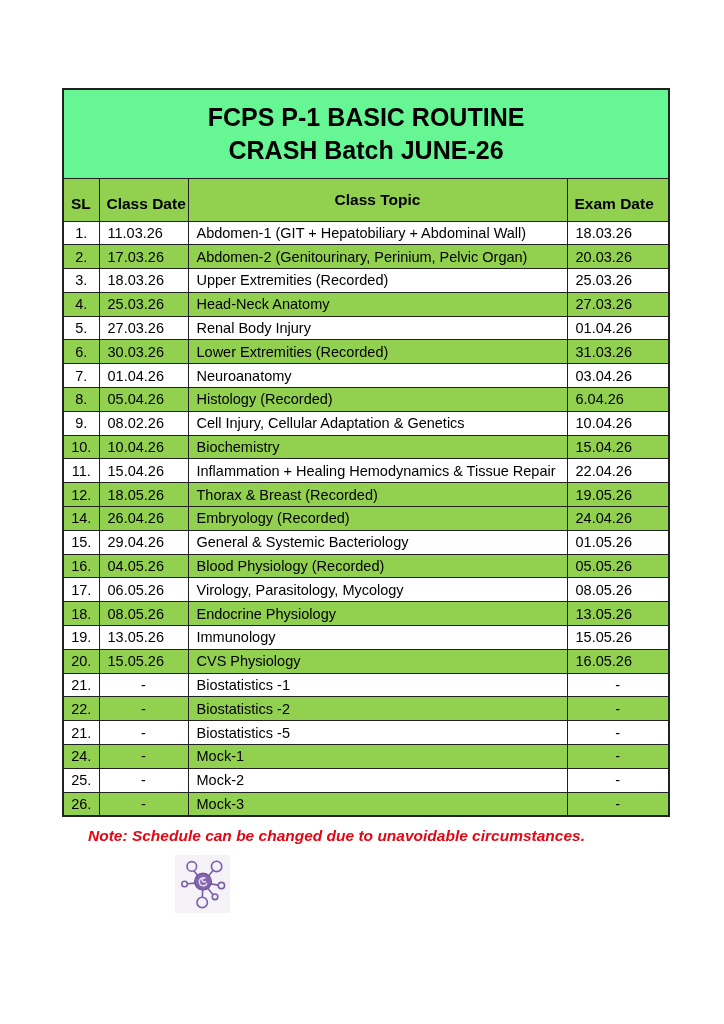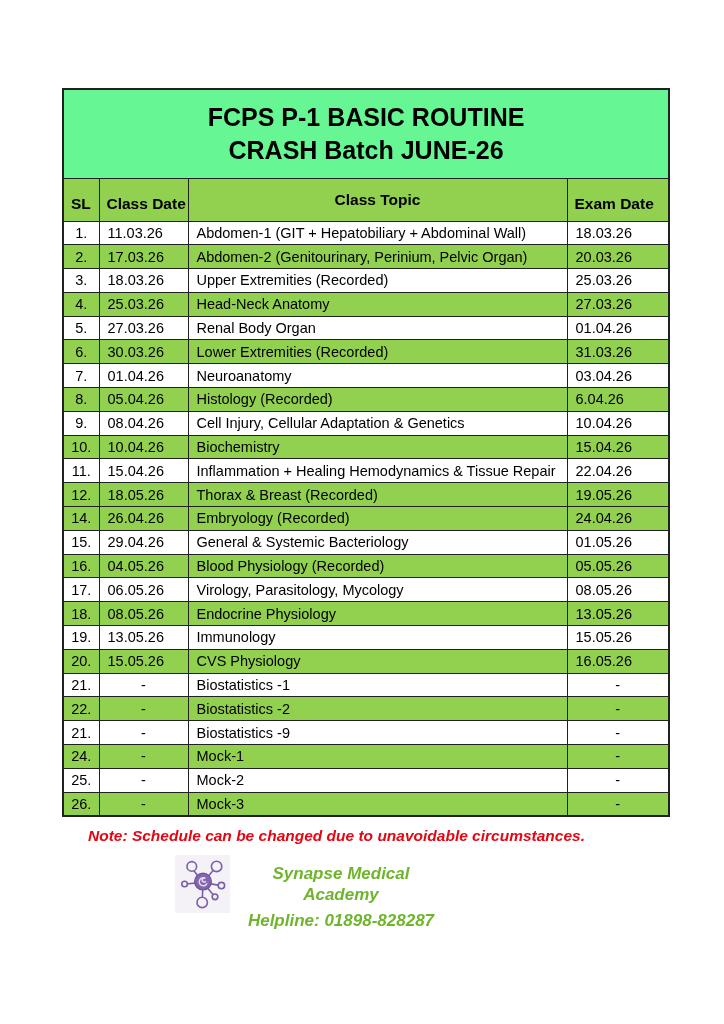--- a/index.html
+++ b/index.html
@@ -113,21 +113,21 @@
   <tr class="green">
     <td class="c-sl">4.</td>
     <td class="c-date">25.03.26</td>
     <td class="c-topic">Head-Neck Anatomy</td>
     <td class="c-exam">27.03.26</td>
   </tr>
 
   <tr>
     <td class="c-sl">5.</td>
     <td class="c-date">27.03.26</td>
-    <td class="c-topic">Renal Body Organ</td>
+    <td class="c-topic">Renal Body Injury</td>
     <td class="c-exam">01.04.26</td>
   </tr>
 
   <tr class="green">
     <td class="c-sl">6.</td>
     <td class="c-date">30.03.26</td>
     <td class="c-topic">Lower Extremities (Recorded)</td>
     <td class="c-exam">31.03.26</td>
   </tr>
 
@@ -140,21 +140,21 @@
 
   <tr class="green">
     <td class="c-sl">8.</td>
     <td class="c-date">05.04.26</td>
     <td class="c-topic">Histology (Recorded)</td>
     <td class="c-exam">6.04.26</td>
   </tr>
 
   <tr>
     <td class="c-sl">9.</td>
-    <td class="c-date">08.04.26</td>
+    <td class="c-date">08.02.26</td>
     <td class="c-topic">Cell Injury, Cellular Adaptation &amp; Genetics</td>
     <td class="c-exam">10.04.26</td>
   </tr>
 
   <tr class="green">
     <td class="c-sl">10.</td>
     <td class="c-date">10.04.26</td>
     <td class="c-topic">Biochemistry</td>
     <td class="c-exam">15.04.26</td>
   </tr>
@@ -233,21 +233,21 @@
   <tr class="green">
     <td class="c-sl">22.</td>
     <td class="c-date dash">-</td>
     <td class="c-topic">Biostatistics -2</td>
     <td class="c-exam dash">-</td>
   </tr>
 
   <tr>
     <td class="c-sl">21.</td>
     <td class="c-date dash">-</td>
-    <td class="c-topic">Biostatistics -9</td>
+    <td class="c-topic">Biostatistics -5</td>
     <td class="c-exam dash">-</td>
   </tr>
 
   <tr class="green">
     <td class="c-sl">24.</td>
     <td class="c-date dash">-</td>
     <td class="c-topic">Mock-1</td>
     <td class="c-exam dash">-</td>
   </tr>
 
@@ -284,18 +284,14 @@
         <circle cx="7" cy="32" r="3.5" fill="#f4f2f7"></circle>
         <circle cx="53" cy="34" r="4" fill="#f4f2f7"></circle>
         <circle cx="45" cy="48" r="3.5" fill="#f4f2f7"></circle>
         <circle cx="29" cy="55" r="6.5" fill="#f4f2f7"></circle>
       </g>
       <circle cx="30" cy="29" r="10.5" fill="#8566ad" stroke="#6d4f9e" stroke-width="1.5"></circle>
       <path d="M33 25 a5 5 0 1 0 2 6 M33 25 a2.5 2.5 0 1 0 0.5 3.5" stroke="#e5ddf0" stroke-width="1.8" fill="none"></path>
     </svg>
   </div>
 
-  <div class="footer-text">
-    <div class="line1">Synapse Medical Academy</div>
-    <div class="line2">Helpline: 01898-828287</div>
-  </div>
 
 </div>
 
 </body></html>

